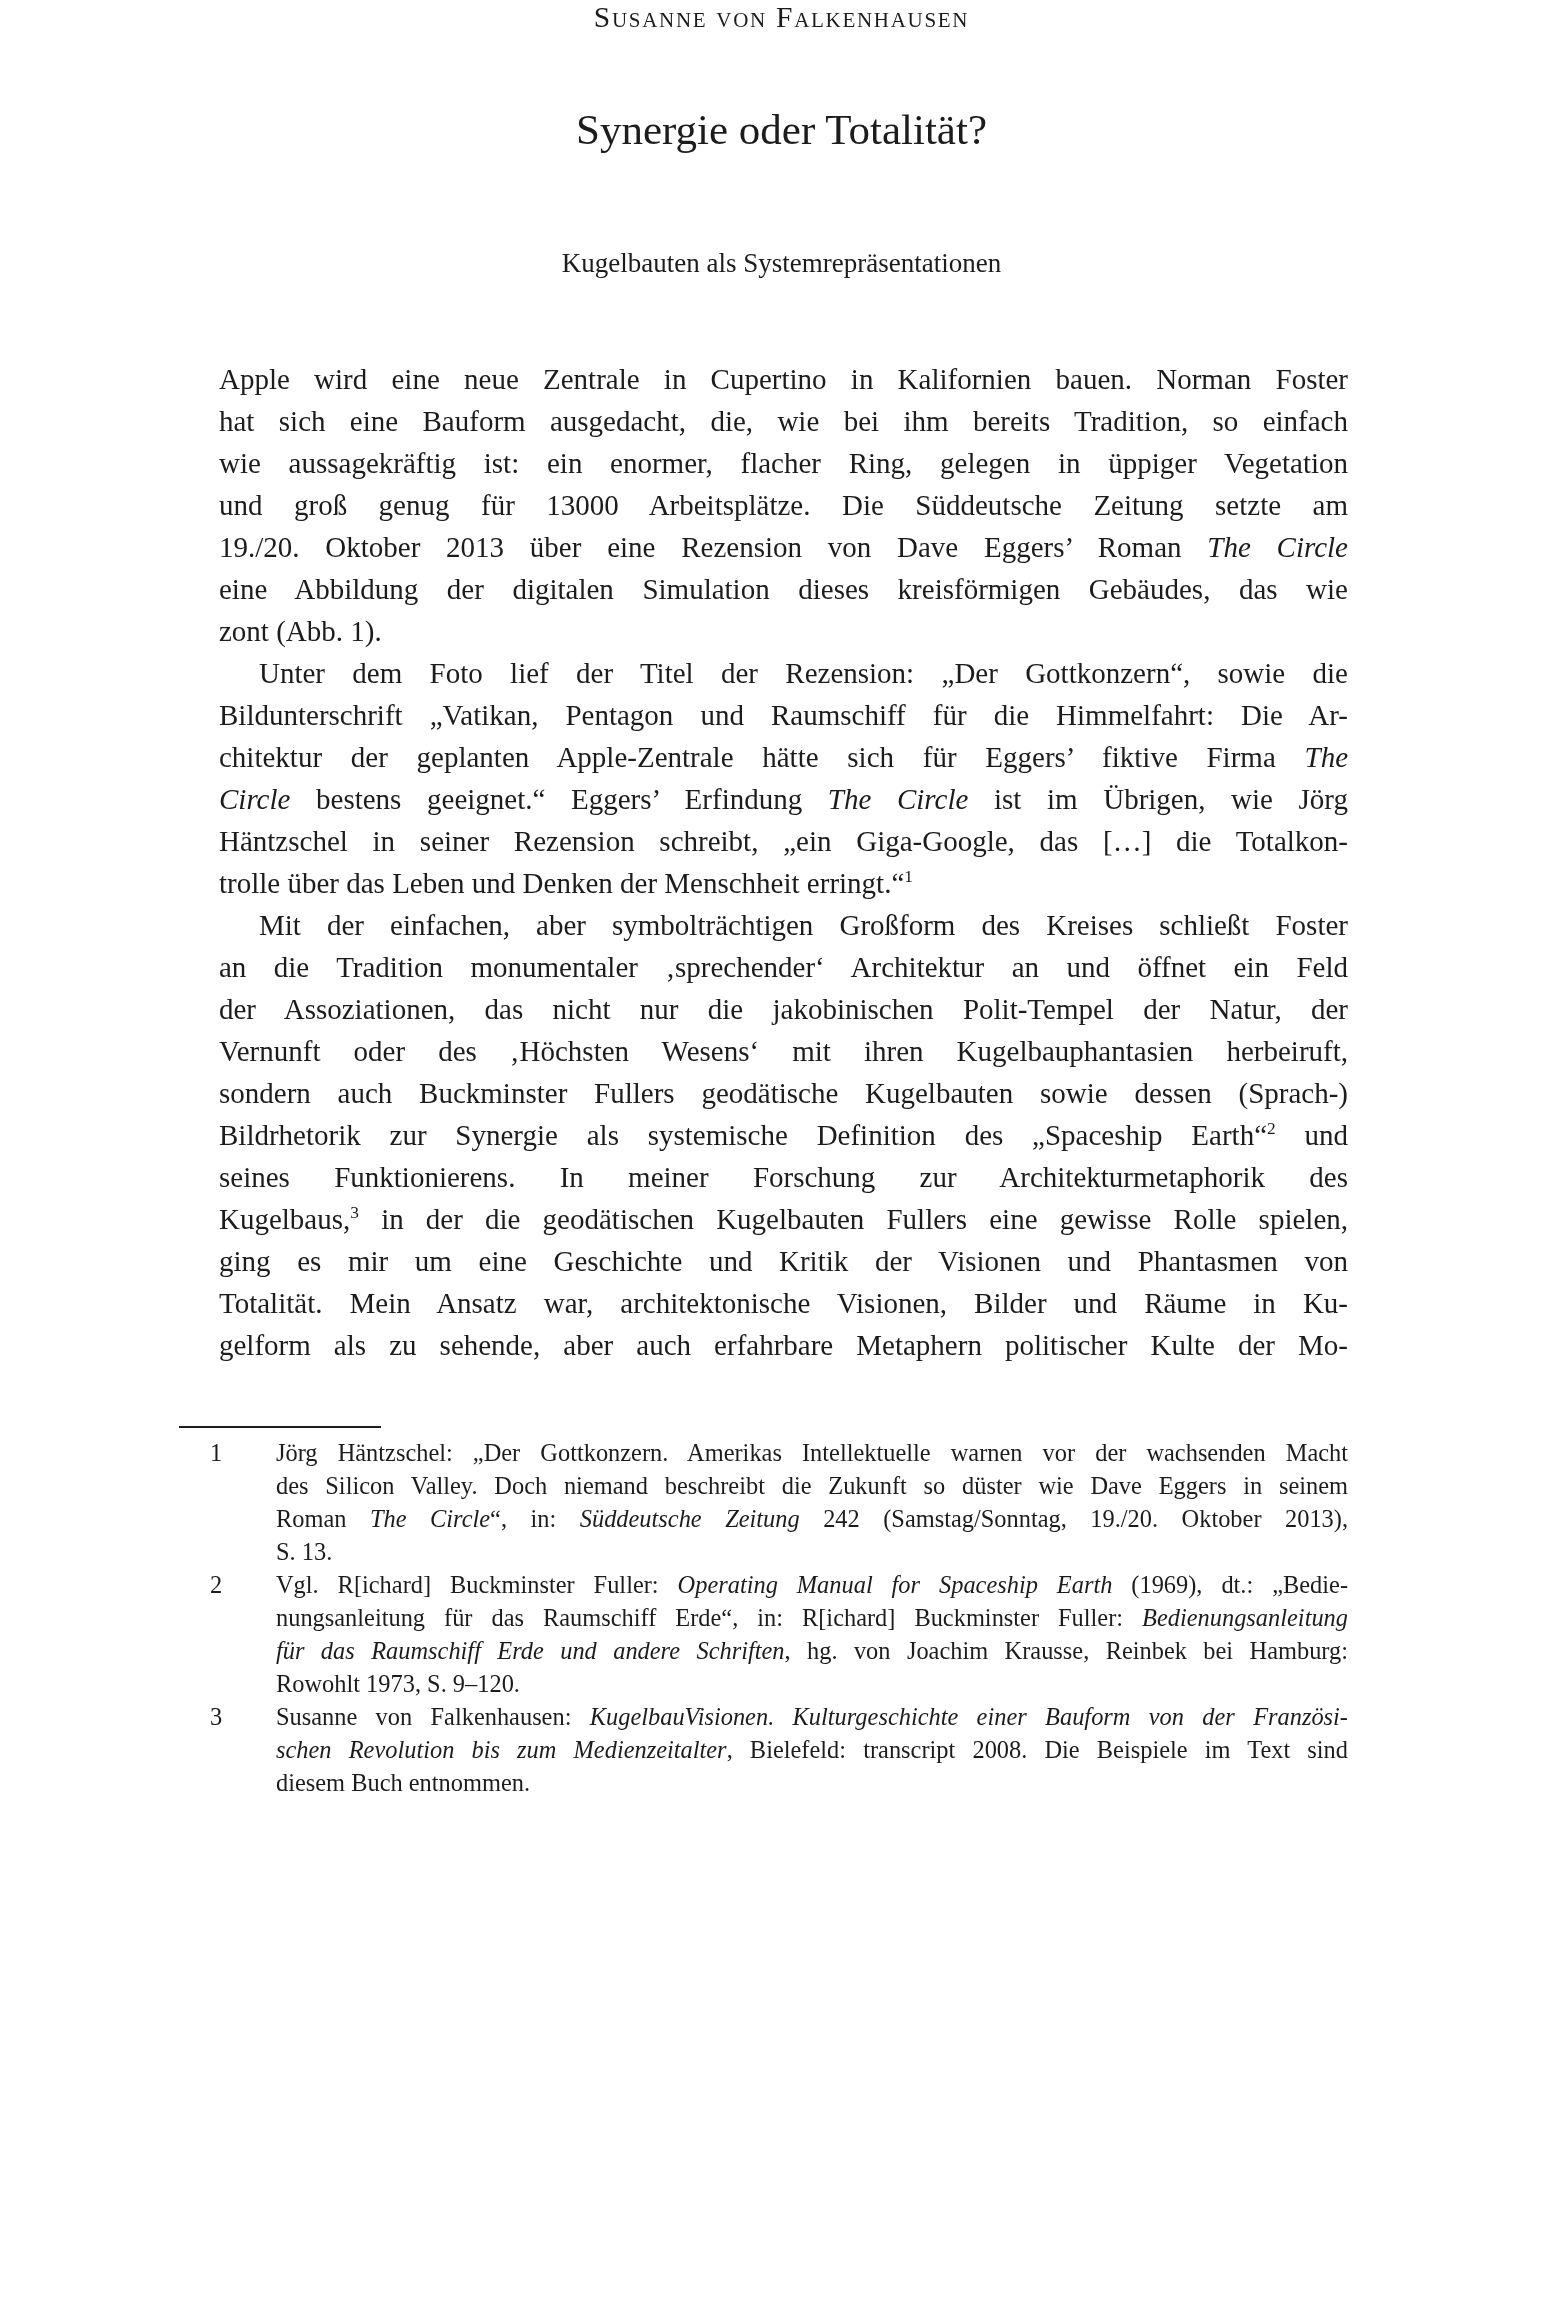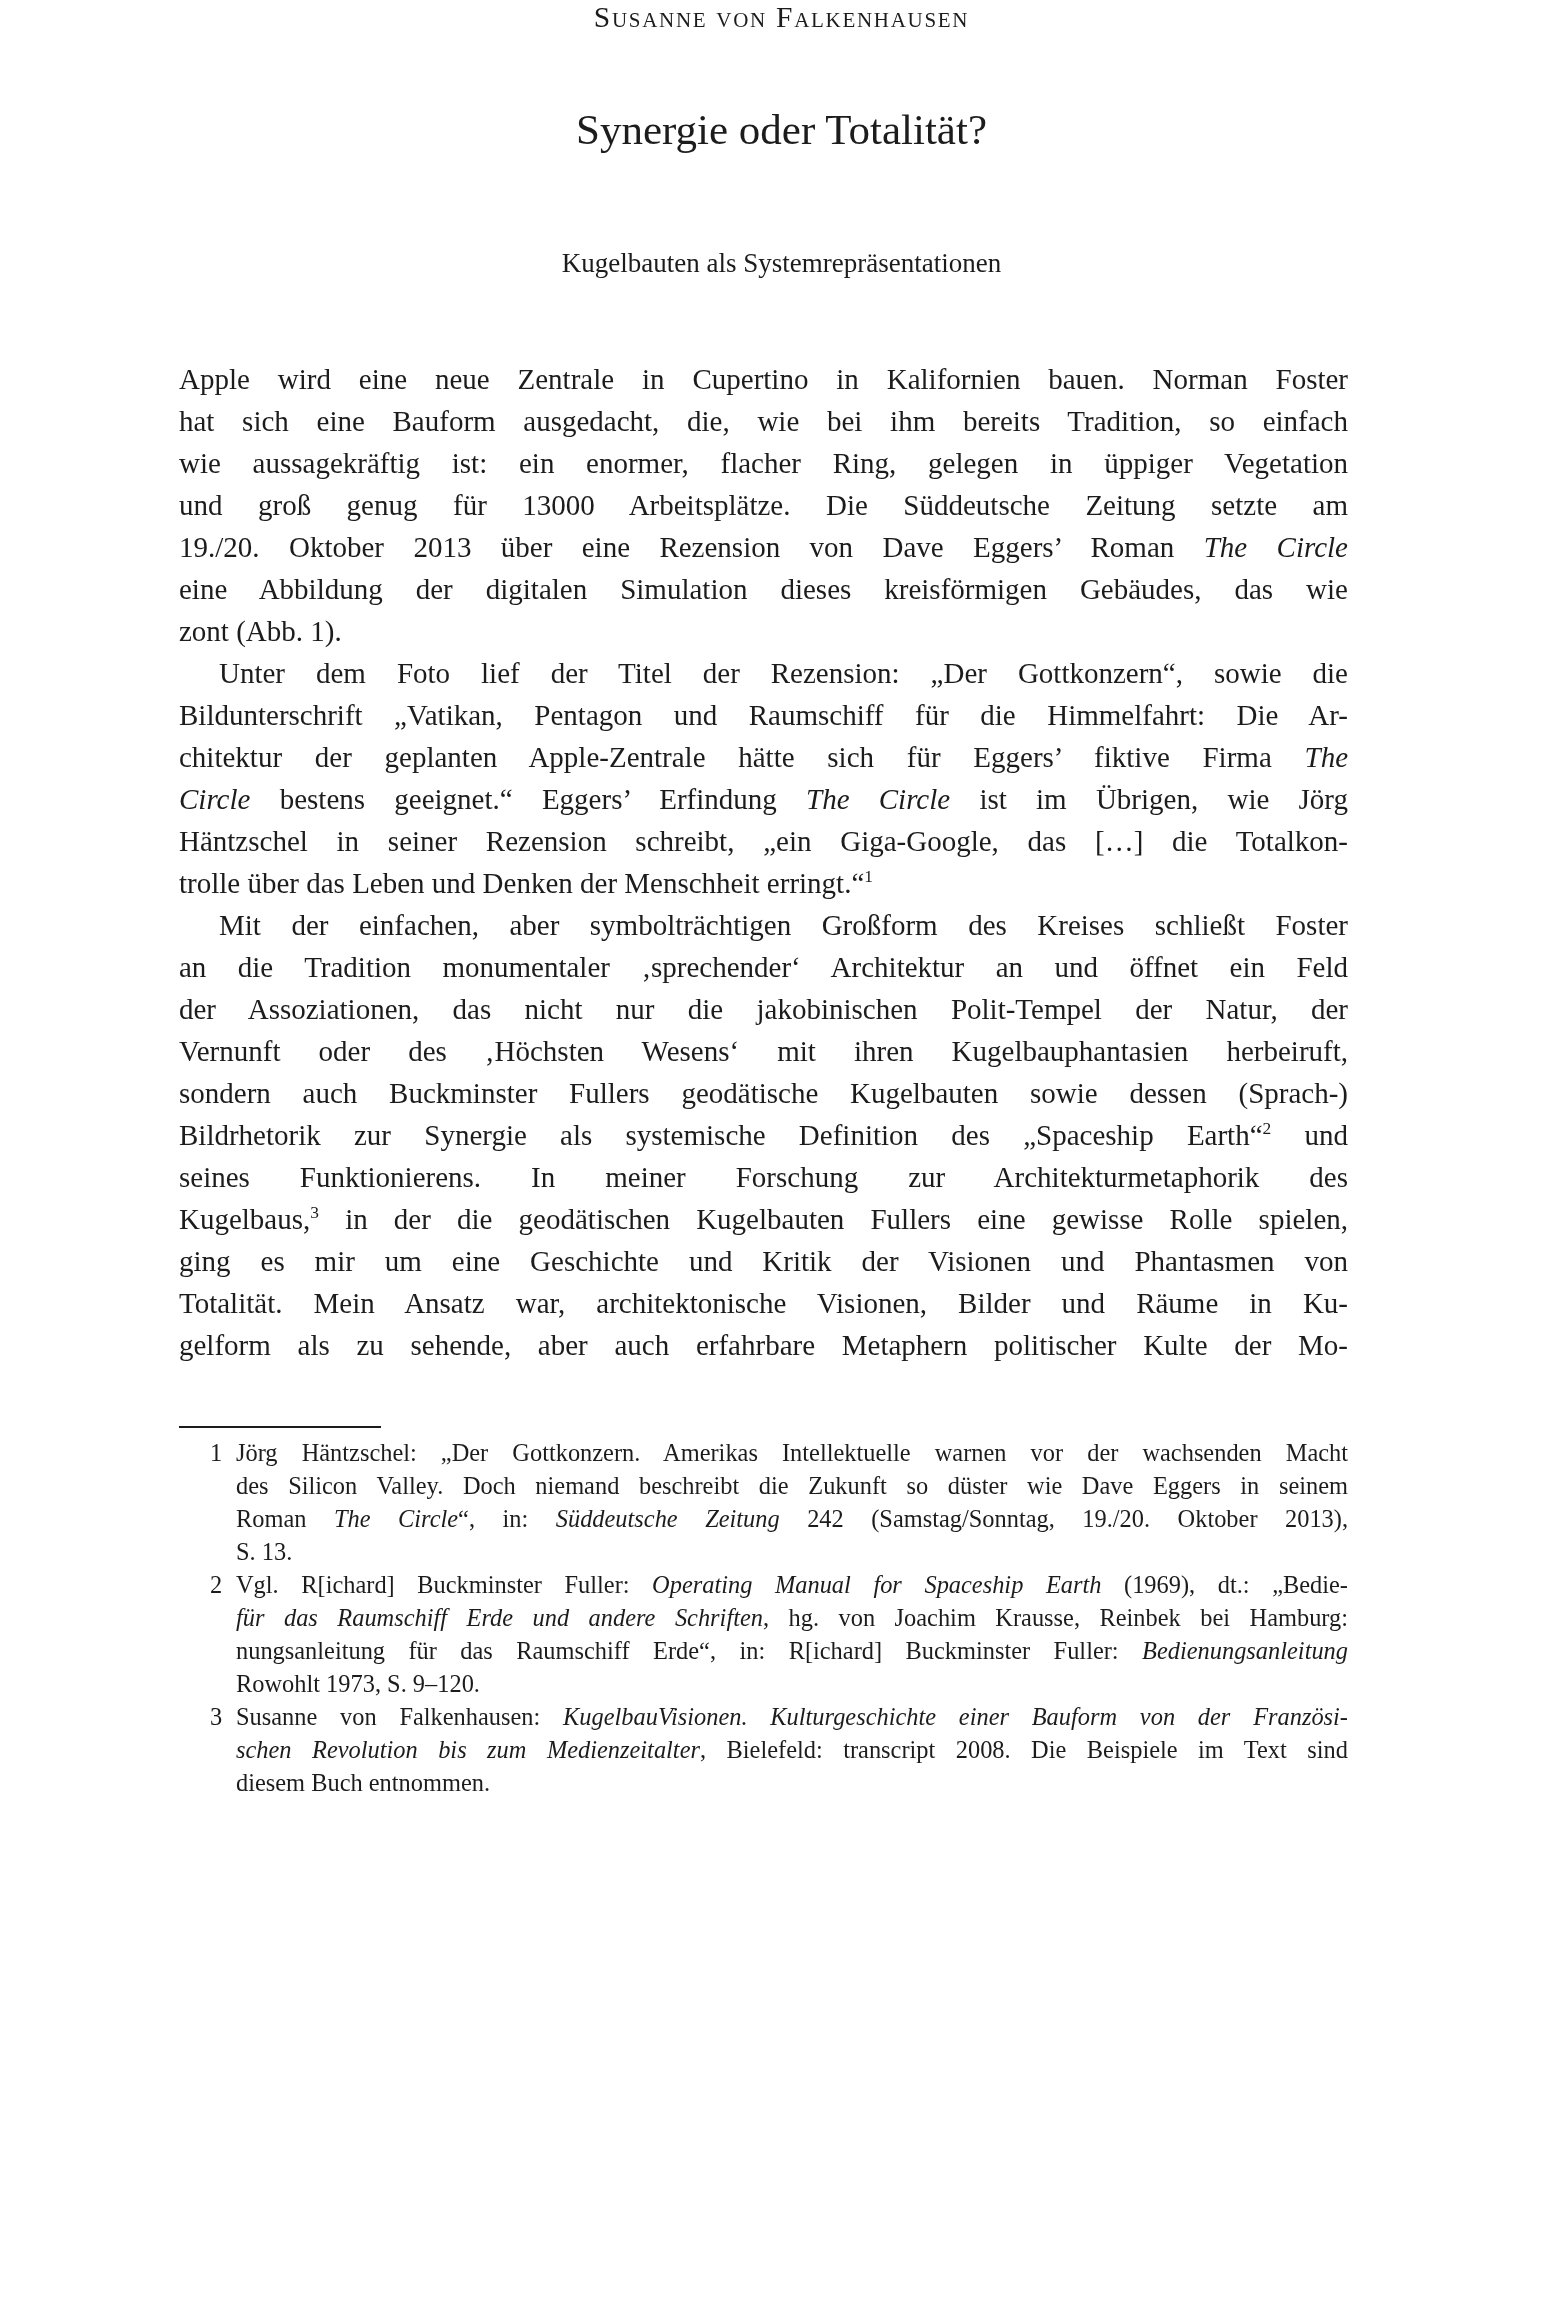--- a/index.html
+++ b/index.html
@@ -41,20 +41,21 @@
   .textblock {
     margin: 72px 0 0 179px;
     width: 1169px;
     font-size: 29px;
     line-height: 42px;
   }
   .tline {
     text-align: justify;
     text-align-last: left;
     white-space: normal;
+    margin-left: 40px;
   }
   .tline.just {
     text-align-last: justify;
   }
   .tline.firstind {
     padding-left: 40px;
   }
   sup {
     font-size: 60%;
     line-height: 0;
@@ -127,22 +128,22 @@
       <div class="footnote">
         <span class="fn-num">1</span>
         <div class="tline just"><span>Jörg Häntzschel: „Der Gottkonzern. Amerikas Intellektuelle warnen vor der wachsenden Macht</span></div>
         <div class="tline just"><span>des Silicon Valley. Doch niemand beschreibt die Zukunft so düster wie Dave Eggers in seinem</span></div>
         <div class="tline just"><span>Roman </span><i>The Circle</i><span>“, in: </span><i>Süddeutsche Zeitung</i><span> 242 (Samstag/Sonntag, 19./20. Oktober 2013),</span></div>
         <div class="tline"><span>S. 13.</span></div>
       </div>
       <div class="footnote">
         <span class="fn-num">2</span>
         <div class="tline just"><span>Vgl. R[ichard] Buckminster Fuller: </span><i>Operating Manual for Spaceship Earth</i><span> (1969), dt.: „Bedie-</span></div>
+        <div class="tline just"><span>nungsanleitung für das Raumschiff Erde“, in: R[ichard] Buckminster Fuller: </span><i>Bedienungsanleitung</i></div>
         <div class="tline just"><i>für das Raumschiff Erde und andere Schriften</i><span>, hg. von Joachim Krausse, Reinbek bei Hamburg:</span></div>
-        <div class="tline just"><span>nungsanleitung für das Raumschiff Erde“, in: R[ichard] Buckminster Fuller: </span><i>Bedienungsanleitung</i></div>
         <div class="tline"><span>Rowohlt 1973, S. 9–120.</span></div>
       </div>
       <div class="footnote">
         <span class="fn-num">3</span>
         <div class="tline just"><span>Susanne von Falkenhausen: </span><i>KugelbauVisionen. Kulturgeschichte einer Bauform von der Französi-</i></div>
         <div class="tline just"><i>schen Revolution bis zum Medienzeitalter</i><span>, Bielefeld: transcript 2008. Die Beispiele im Text sind</span></div>
         <div class="tline"><span>diesem Buch entnommen.</span></div>
       </div>
     </div>
 </div>

